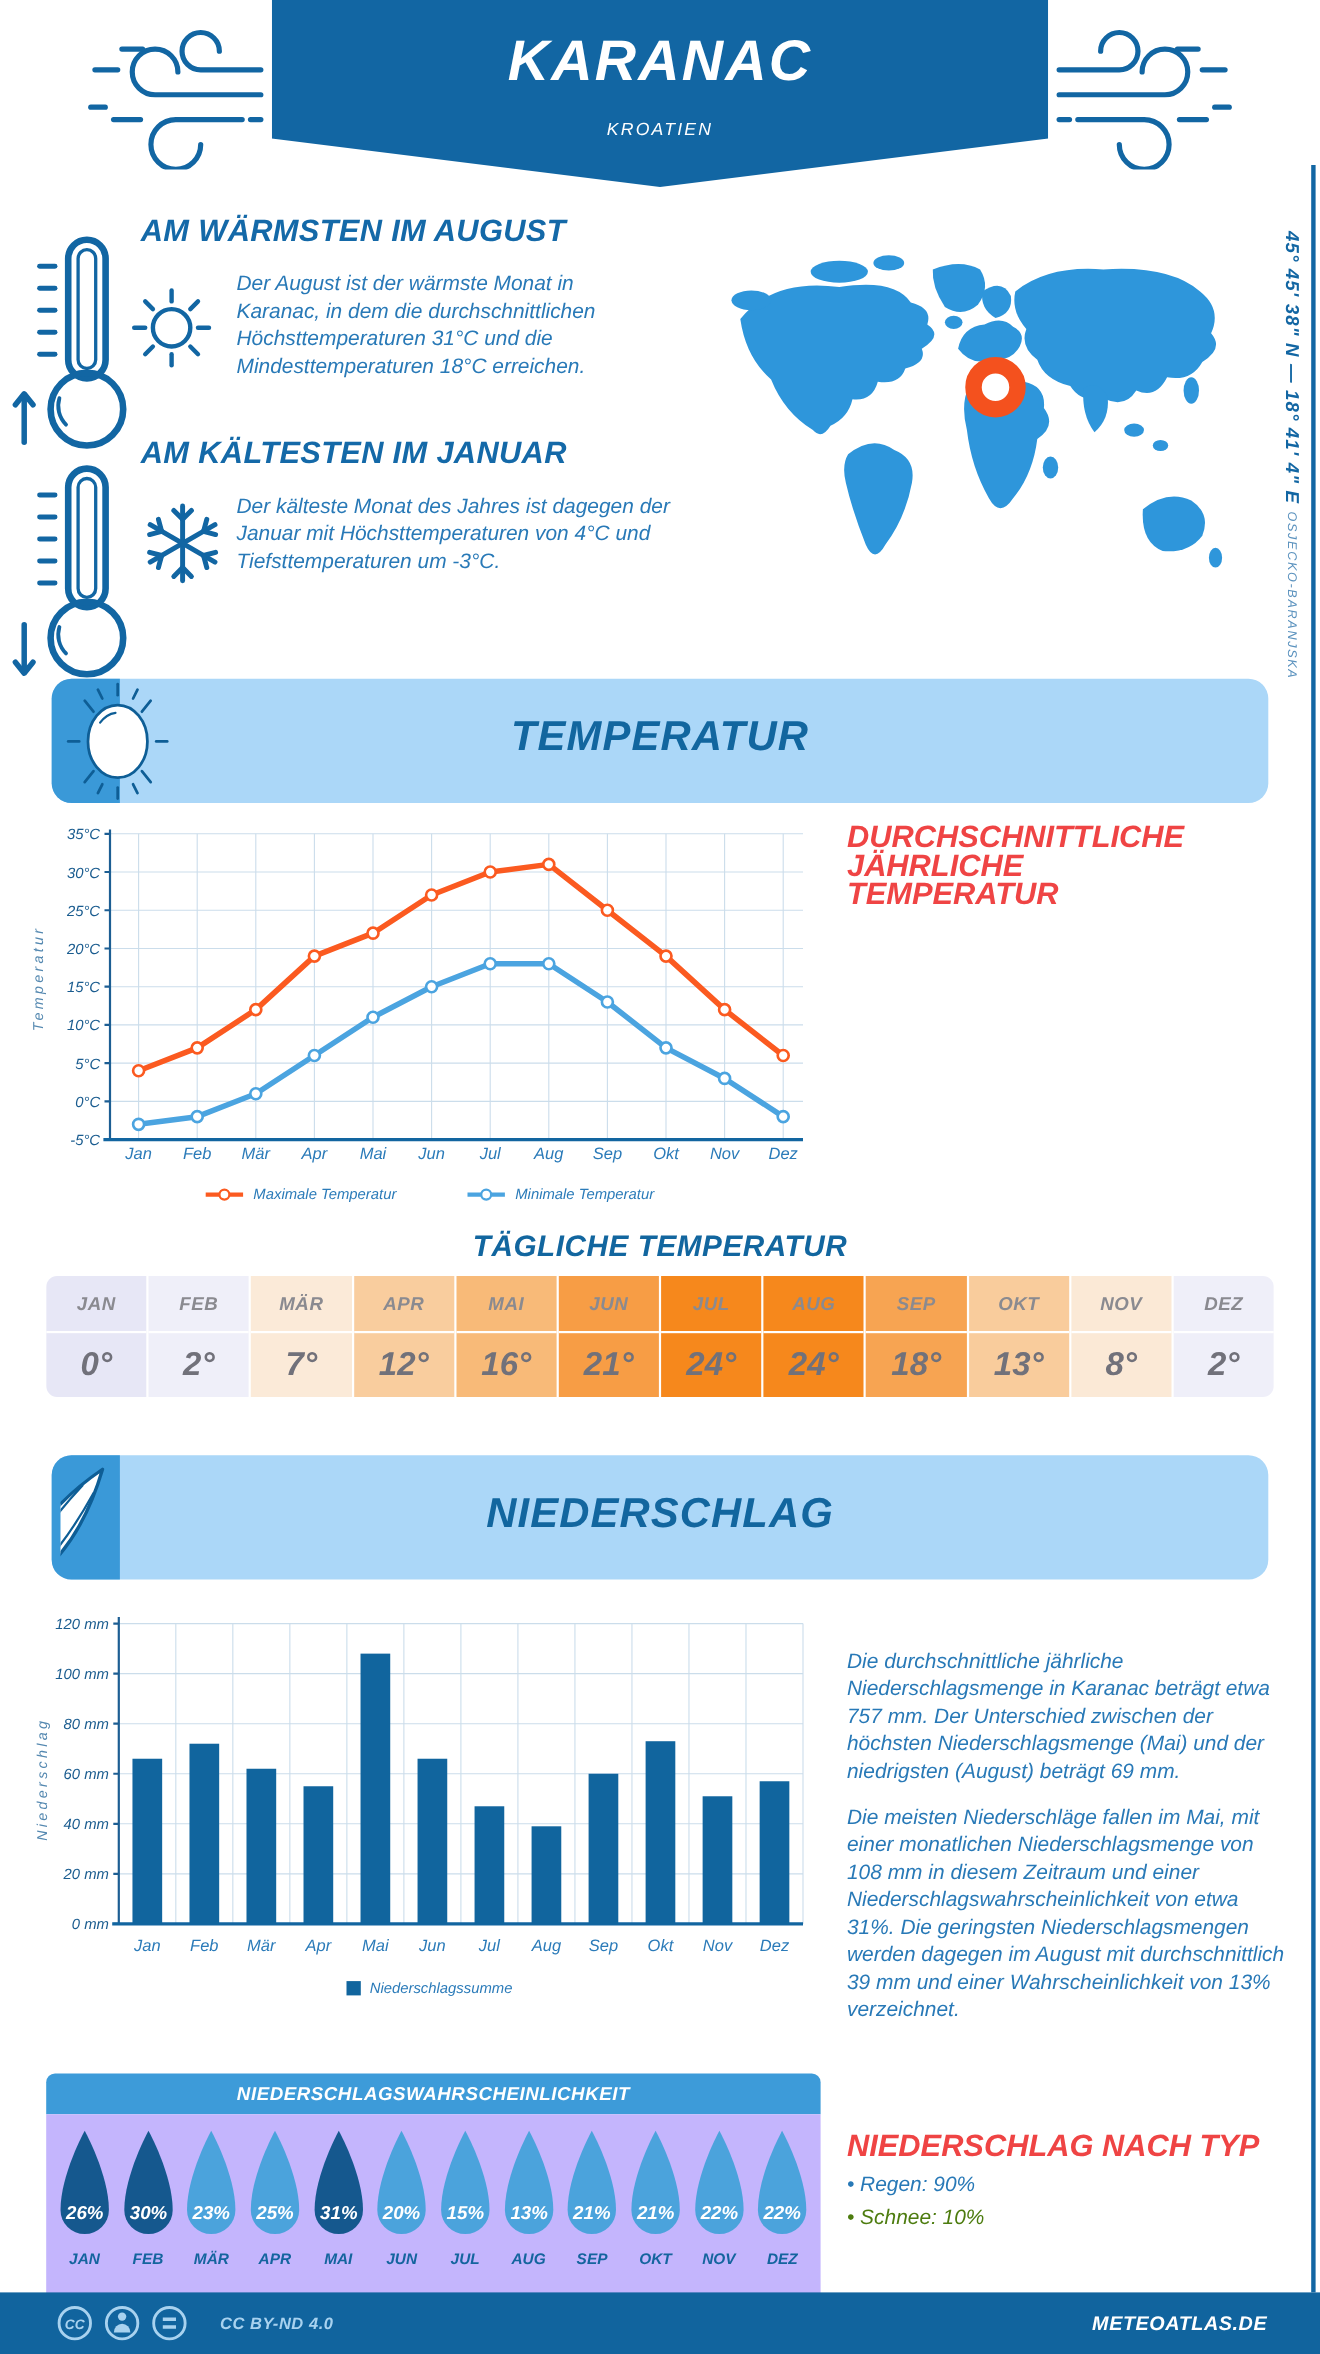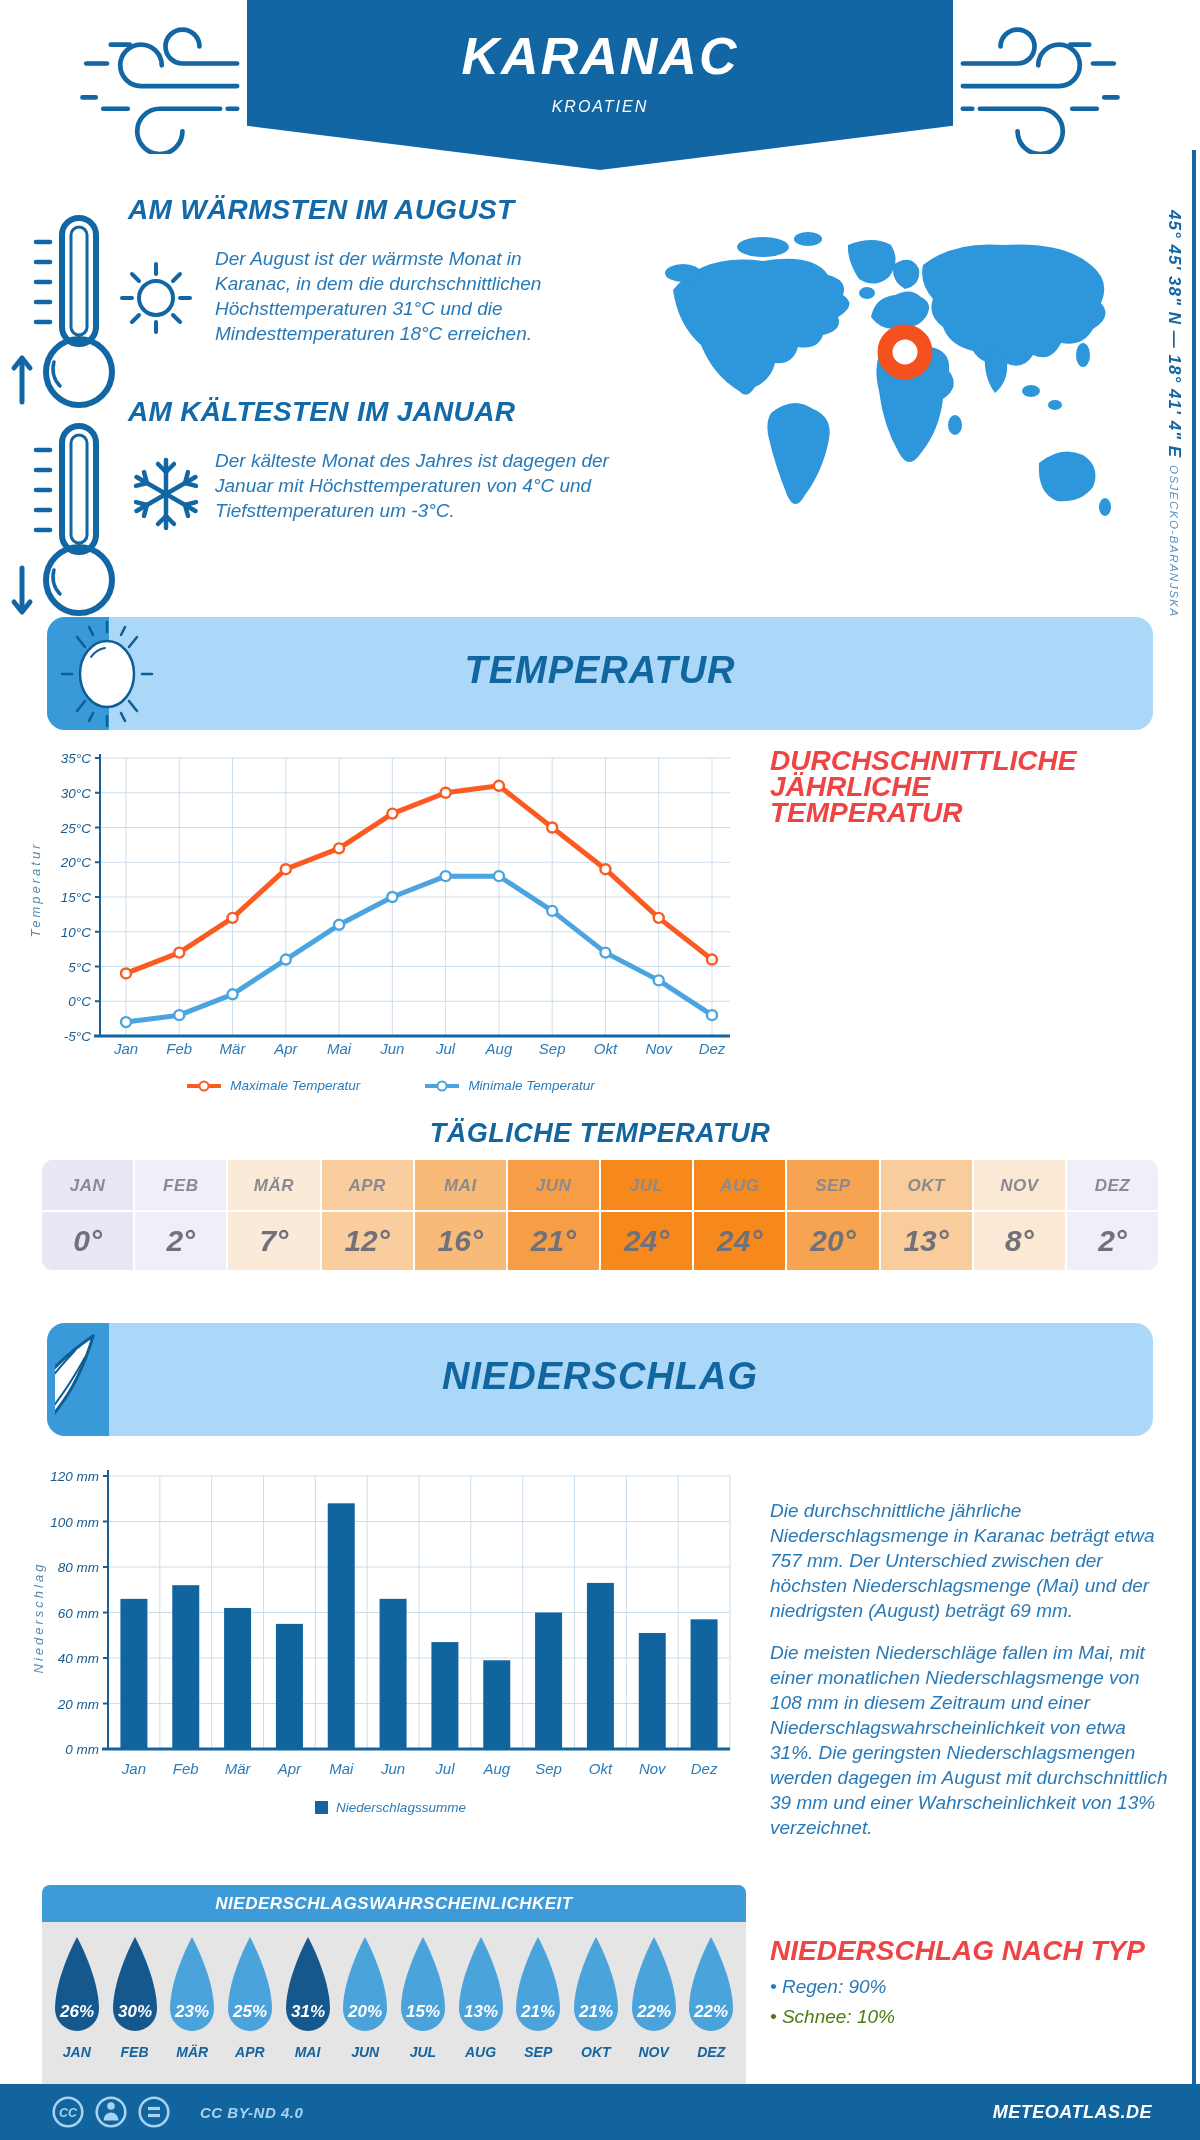--- a/index.html
+++ b/index.html
@@ -4,21 +4,21 @@
 <style>
   html,body{margin:0;padding:0;background:#fff;}
   .page{position:relative;width:1200px;height:2140px;background:#fff;overflow:hidden;
         font-family:"Liberation Sans",sans-serif;font-style:italic;}
   .abs{position:absolute;}
 
   
   .banner{position:absolute;left:247px;top:0;width:706px;height:170px;background:#1266A3;
           clip-path:polygon(0 0,100% 0,100% 74%,50% 100%,0 74%);color:#fff;text-align:center;}
   .banner-title{font-size:52px;font-weight:bold;letter-spacing:2px;padding-top:26px;}
-  .banner-sub{font-size:16px;letter-spacing:2px;margin-top:12px;}
+  .banner-sub{font-size:16px;letter-spacing:2px;margin-top:24px;}
 
   
   .sec-head{position:absolute;font-size:28px;font-weight:bold;color:#1469A8;letter-spacing:.3px;}
   .body-text{position:absolute;font-size:19px;color:#2879B7;line-height:25px;}
 
   
   .section-banner{position:absolute;left:47px;width:1106px;height:113px;background:#ABD7F8;border-radius:18px;}
   .strip{position:absolute;left:0;top:0;width:62px;height:113px;background:#3A99D8;border-radius:18px 0 0 18px;}
   .section-title{position:absolute;width:100%;text-align:center;top:32px;font-size:38px;font-weight:800;
                  color:#12669F;letter-spacing:1px;}
@@ -44,21 +44,21 @@
           border-radius:10px;overflow:hidden;}
   .dcol{flex:1;text-align:center;}
   .dhead{height:50px;line-height:52px;font-size:17px;font-weight:bold;color:#8A8A90;letter-spacing:.5px;
          border-bottom:2px solid #fff;}
   .dval{height:58px;line-height:58px;font-size:30px;font-weight:bold;color:#71717A;}
 
   
   .prob{position:absolute;left:42px;top:1873px;width:704px;}
   .prob-head{height:37px;line-height:37px;background:#3D9BD9;border-radius:8px 8px 0 0;text-align:center;
              color:#fff;font-weight:bold;font-size:17px;letter-spacing:.5px;margin-top:12px;}
-  .prob-body{background:#e5e5e5;border-radius:0 0 8px 8px;height:180px;}
+  .prob-body{background:#c4b5fd;border-radius:0 0 8px 8px;height:180px;}
   .drops{display:flex;padding:11px 6px 0 6px;}
   .drop{flex:1;text-align:center;position:relative;}
   .dmon{font-size:14px;font-weight:bold;color:#14649E;margin-top:1px;}
 
   
   .legend{position:absolute;display:flex;justify-content:center;gap:64px;width:705px;left:38px;}
   .legend .item{display:flex;align-items:center;gap:8px;font-size:13.5px;color:#2B7BB9;}
 
   
   .footer{position:absolute;left:0;top:2084px;width:1200px;height:56px;background:#11649E;
@@ -363,21 +363,21 @@
       <div class="dcol" style="background: rgb(246, 136, 28);">
         <div class="dhead">JUL</div>
         <div class="dval">24°</div>
       </div>
       <div class="dcol" style="background: rgb(246, 136, 28);">
         <div class="dhead">AUG</div>
         <div class="dval">24°</div>
       </div>
       <div class="dcol" style="background: rgb(247, 164, 82);">
         <div class="dhead">SEP</div>
-        <div class="dval">20°</div>
+        <div class="dval">18°</div>
       </div>
       <div class="dcol" style="background: rgb(249, 204, 156);">
         <div class="dhead">OKT</div>
         <div class="dval">13°</div>
       </div>
       <div class="dcol" style="background: rgb(251, 233, 214);">
         <div class="dhead">NOV</div>
         <div class="dval">8°</div>
       </div>
       <div class="dcol" style="background: rgb(239, 239, 249);">

